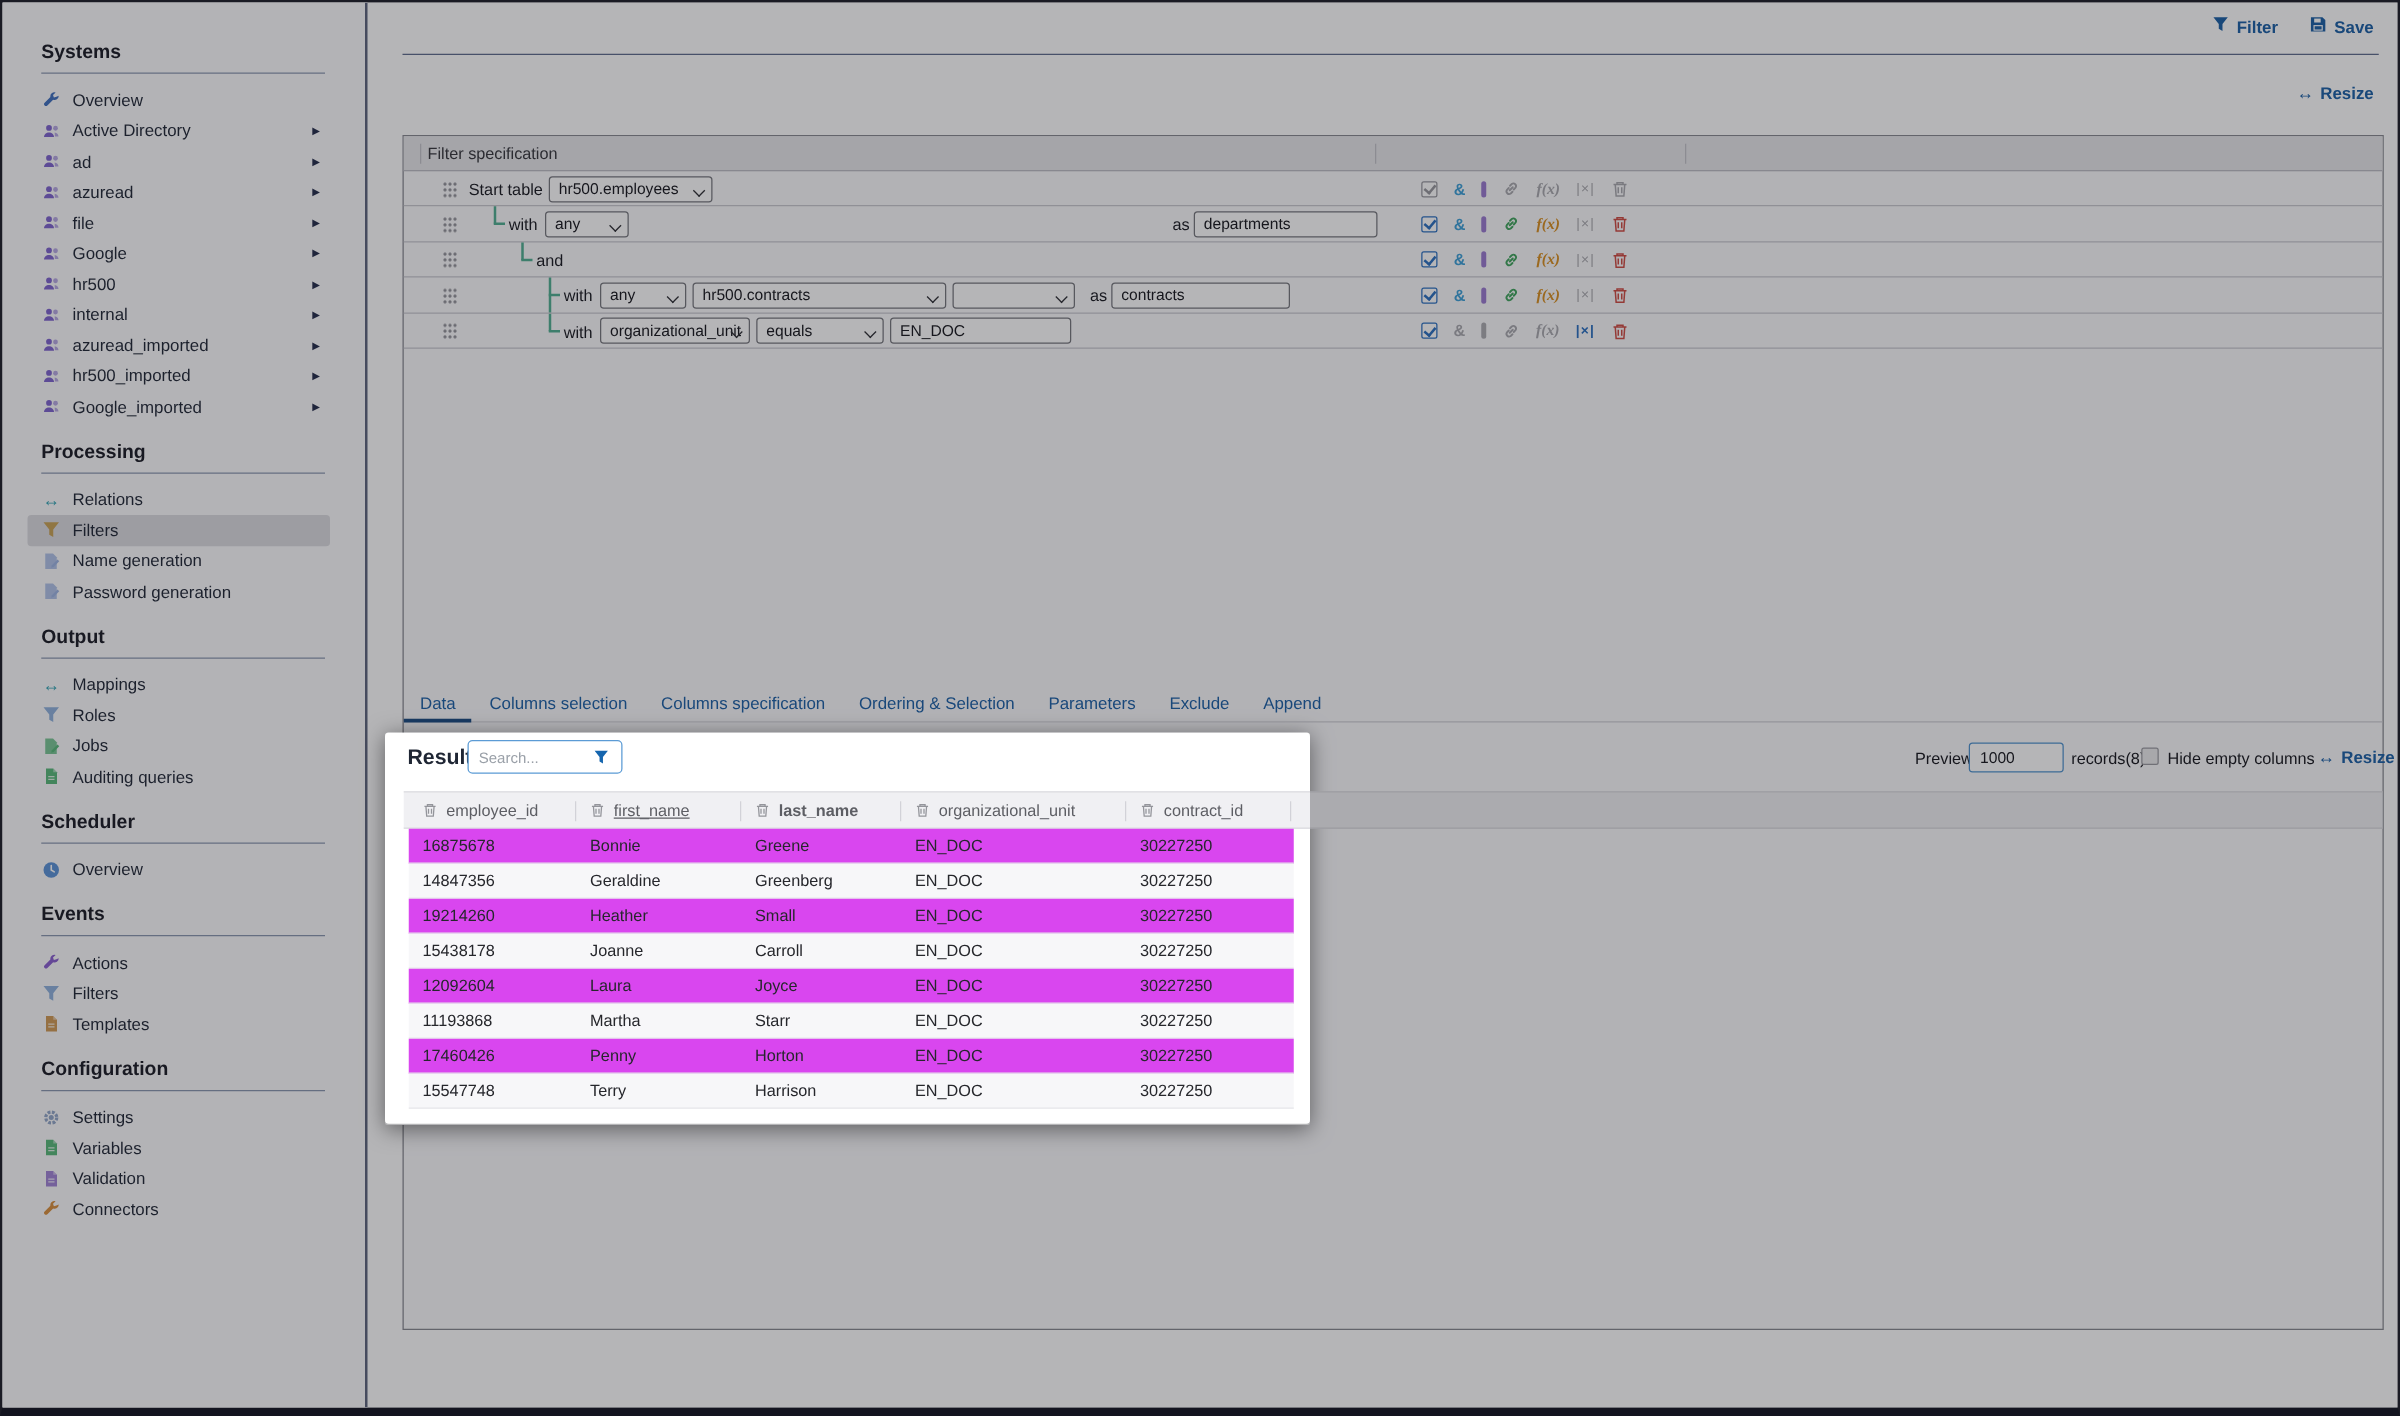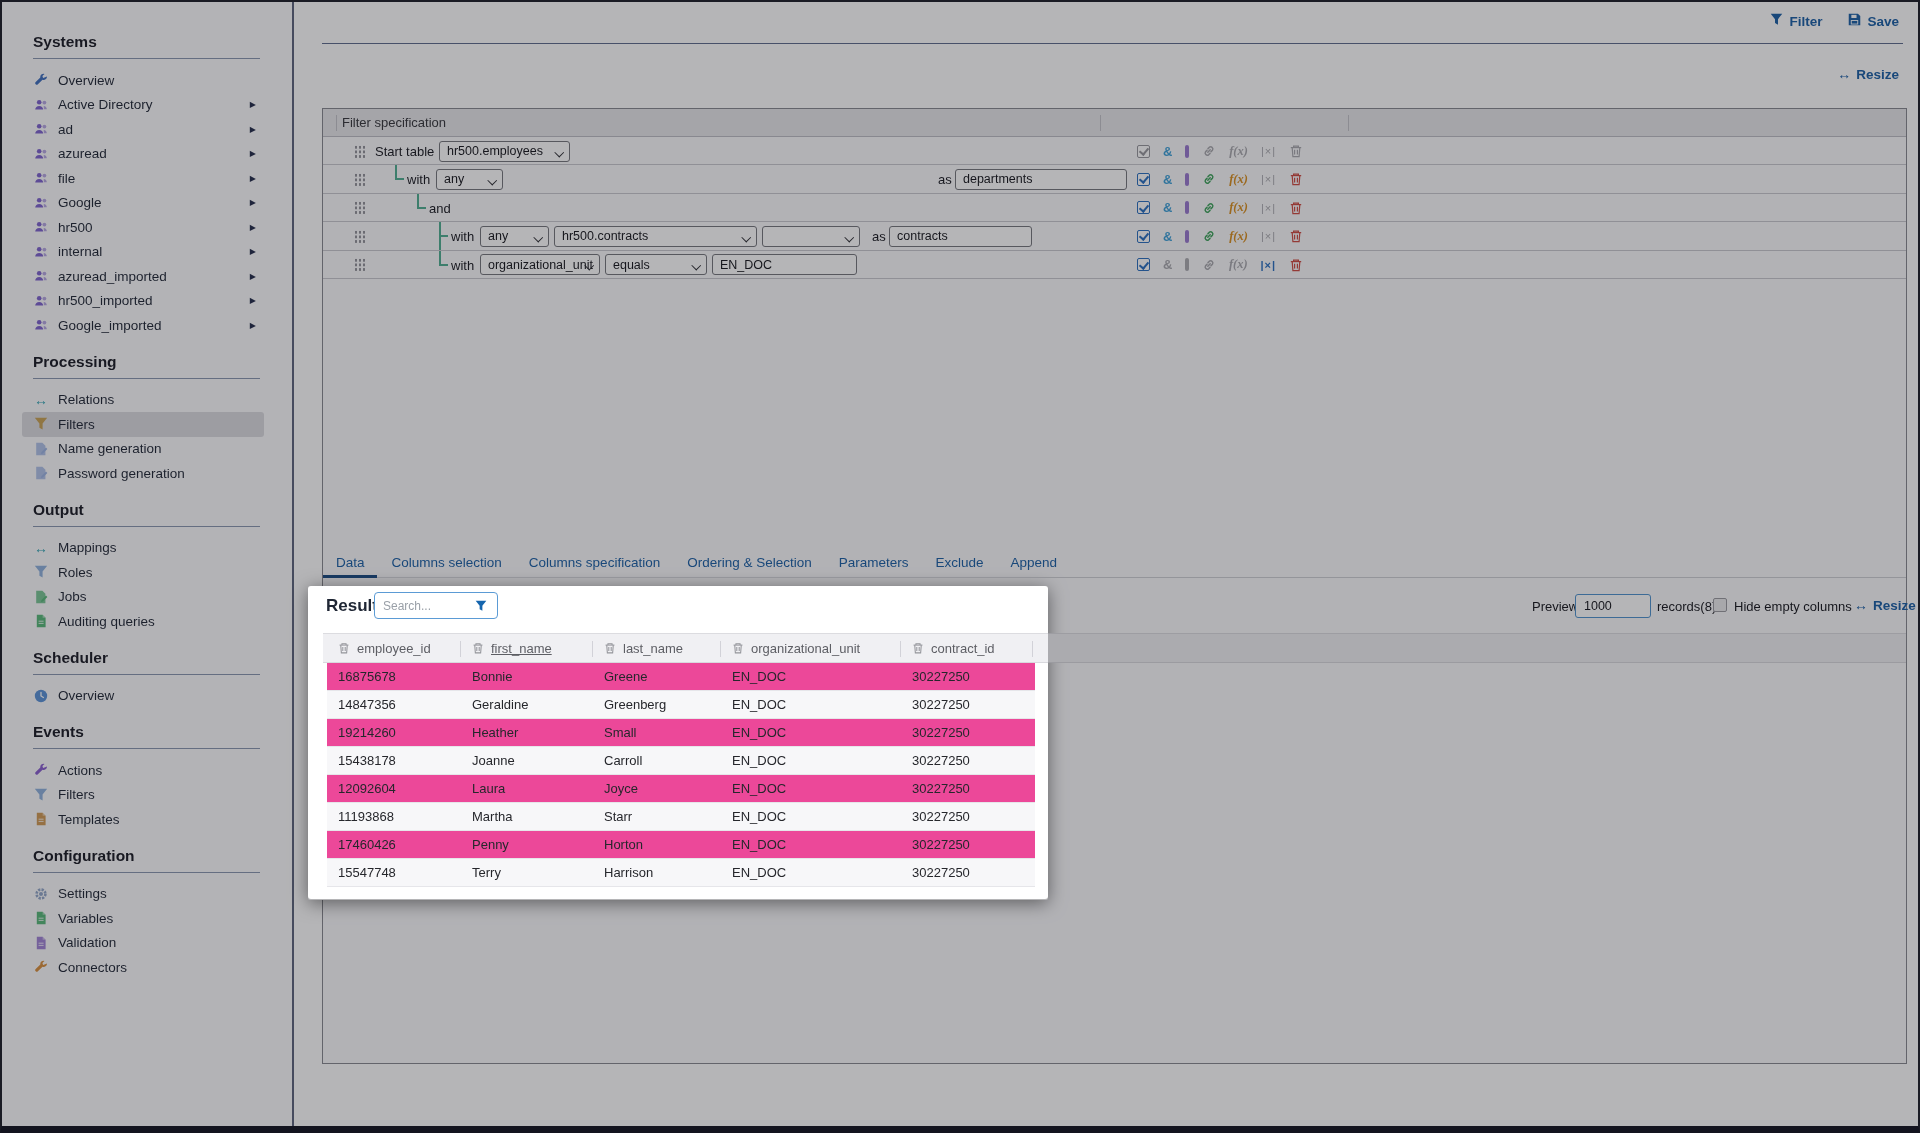--- a/index.html
+++ b/index.html
@@ -104,21 +104,21 @@
   .pv-hide { position:absolute; left:1411px; top:490px; font-size:13px; color:#15161c; }
   .pv-resize { position:absolute; left:1531px; top:488px; }
   
   .thead-band { position:absolute; left:0; top:524px; width:1583px; height:30px; background:#f0f0f3;
     border-top:1px solid #dcdce0; border-bottom:1px solid #d9d9de; display:flex; padding-left:4px; }
   .th { position:relative; display:flex; align-items:center; gap:7px; padding-left:11px;
     font-size:13px; color:#5d5e64; }
   .th::after { content:''; position:absolute; right:0; top:7px; width:1px; height:16px; background:#d2d2d8; }
   .th svg { width:12px; height:12px; color:#94959b; }
   .tbody { position:absolute; left:4px; top:554px; width:708px; }
-  .trow { display:flex; height:28px; border-bottom:1px solid #e6e6ea; background:#ec4899; }
+  .trow { display:flex; height:28px; border-bottom:1px solid #e6e6ea; background:#d946ef; }
   .trow:nth-child(even) { background:#f7f7f9; }
   .td { display:flex; align-items:center; padding-left:11px; font-size:13px; color:#26272c;
     white-space:nowrap; overflow:hidden; }
   
   .dim { position:absolute; left:306px; top:584px; width:740px; height:313px; border-radius:3px;
     box-shadow:0 0 0 4000px rgba(24,25,31,.32); z-index:60; pointer-events:none; }
 </style>
 </head>
 <body>
 
@@ -486,21 +486,21 @@
     </div>
 
     <div class="frow" style="top:56.4px">
       <div class="handle"></div>
       <div class="conn" style="left:72px"></div>
       <div class="flabel" style="left:84px">with</div>
       <div class="sel" style="left:113px;width:67px">
           <span>any</span>
         </div>
       <div class="flabel" style="left:615px">as</div>
-      <input class="inp" style="left: 632px; width: 172px;" value="departments">
+      <input class="inp" style="left: 632px; width: 147px;" value="departments">
       <div class="ficons">
           <span class="fic fic-checkbox on">
             <span class="cbx on"></span>
           </span>
           <span class="fic fic-amp on">&amp;</span>
           <span class="fic fic-pipe on">
             <span class="pbar"></span>
           </span>
           <span class="fic fic-link on">
             <svg viewBox="0 0 14 14" fill="none" stroke="currentColor" stroke-width="1.5" stroke-linecap="round">
@@ -683,21 +683,21 @@
           <span style="display:flex">
             <svg viewBox="0 0 14 14" fill="none" stroke="currentColor" stroke-width="1.2">
               <path d="M1.8 3.6h10.4"></path>
               <path d="M4.6 3.6V2.1h4.8v1.5"></path>
               <path d="M3.2 3.6l.7 9.1h6.2l.7-9.1"></path>
               <path d="M5.6 5.8v4.8M8.4 5.8v4.8"></path>
             </svg>
           </span>
           <span>first_name</span>
         </div>
-        <div class="th" style="width: 128px;">
+        <div class="th" style="width: 128px; font-weight: bold;">
           <span style="display:flex">
             <svg viewBox="0 0 14 14" fill="none" stroke="currentColor" stroke-width="1.2">
               <path d="M1.8 3.6h10.4"></path>
               <path d="M4.6 3.6V2.1h4.8v1.5"></path>
               <path d="M3.2 3.6l.7 9.1h6.2l.7-9.1"></path>
               <path d="M5.6 5.8v4.8M8.4 5.8v4.8"></path>
             </svg>
           </span>
           <span>last_name</span>
         </div>

